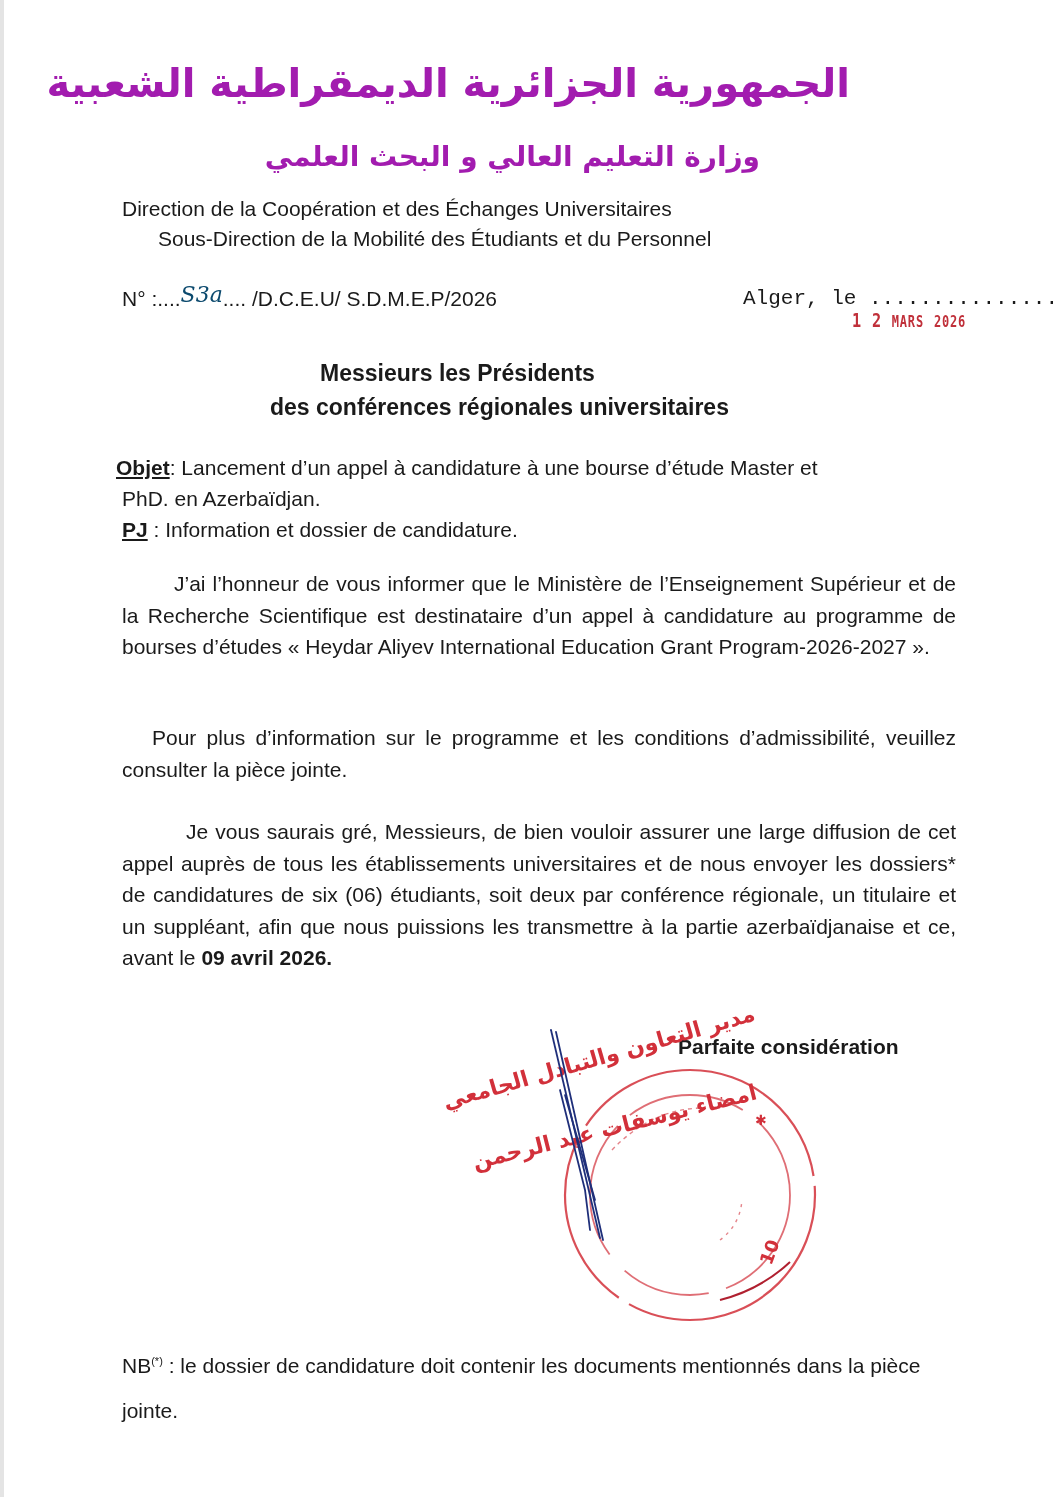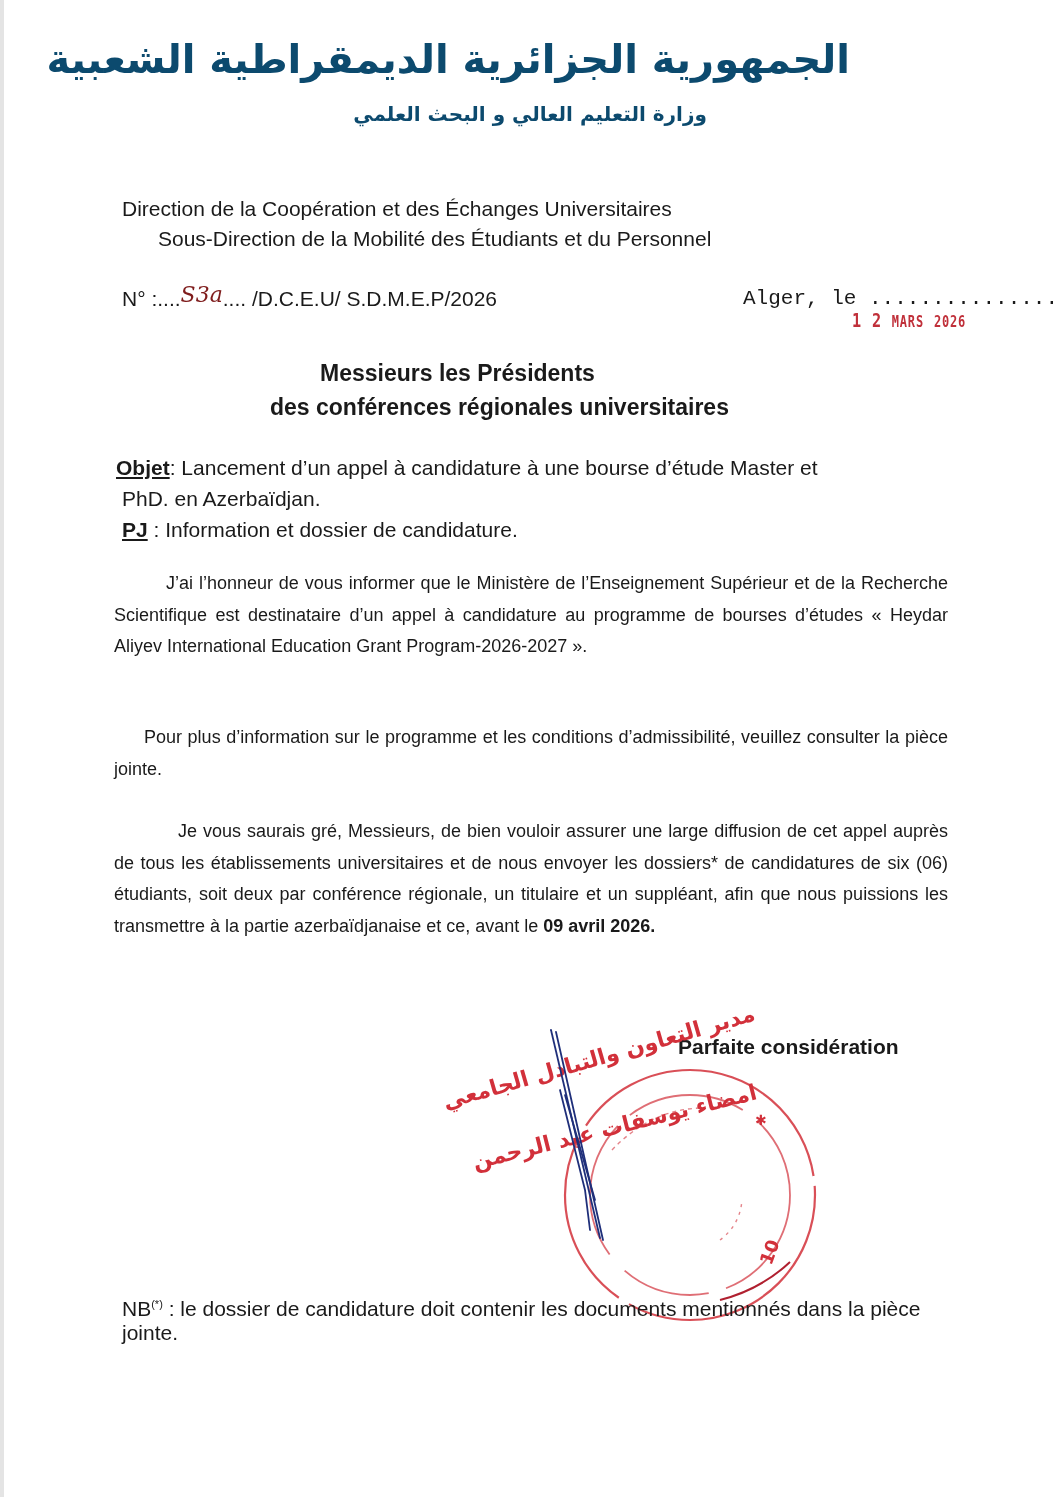--- a/index.html
+++ b/index.html
@@ -3,50 +3,50 @@
   <meta charset="utf-8">
   <style>
     html, body { margin: 0; padding: 0; }
     body {
       width: 1054px; height: 1497px; background: #ffffff; position: relative; overflow: hidden;
       font-family: "Liberation Sans", "DejaVu Sans", sans-serif; color: #1a1a1a;
     }
     .left-edge { position: absolute; left: 0; top: 0; width: 4px; height: 1497px; background: #e4e4e4; }
     .abs { position: absolute; }
     .arabic {
-      direction: rtl; font-family: "DejaVu Sans", sans-serif; font-weight: bold; color: #0c4a6e;
-      text-align: center; white-space: nowrap;
+      direction: rtl; font-family: "DejaVu Sans", sans-serif; font-weight: bold; color: #a21caf;
+      text-align: center; white-space: nowrap; margin-top: 24px;
     }
     .ar-title { left: 200px; top: 36px; width: 650px; font-size: 40px; letter-spacing: 0px; }
-    .ar-ministry { left: 300px; top: 102px; width: 460px; font-size: 20px; }
+    .ar-ministry { left: 300px; top: 116px; width: 460px; font-size: 28px; }
     .txt { font-size: 21px; line-height: 31px; white-space: nowrap; }
     .direction1 { left: 122px; top: 193px; }
     .direction2 { left: 122px; top: 223px; margin-left: 36px; }
     .ref { left: 122px; top: 283px; }
-    .ref .hand { font-family: "DejaVu Serif", serif; font-style: italic; color: #7f1d1d; font-size: 22px; position: relative; top: -4px; }
+    .ref .hand { font-family: "DejaVu Serif", serif; font-style: italic; color: #0c4a6e; font-size: 22px; position: relative; top: -4px; }
     .alger { left: 743px; top: 283px; font-family: Liberation Mono, monospace; }
     .stamp-date {
       left: 852px; top: 309px; color: #c0303a; font-family: "DejaVu Sans Mono", monospace; font-weight: bold;
       font-size: 19px; letter-spacing: 1px; white-space: nowrap; transform: scaleX(0.8); transform-origin: left;
     }
     .stamp-date .sm { font-size: 15px; }
     .addressee { font-weight: bold; font-size: 23px; white-space: nowrap; }
     .addr1 { left: 320px; top: 360px; }
     .addr2 { left: 270px; top: 394px; }
     .lbl { font-weight: bold; text-decoration: underline; }
     .objet1 { left: 116px; top: 452px; }
     .objet2 { left: 122px; top: 483px; }
     .pj { left: 122px; top: 514px; }
-    .para { left: 114px; width: 834px; font-size: 18px; line-height: 31.5px; text-align: justify; text-align-last: left; white-space: normal; }
+    .para { left: 122px; width: 834px; font-size: 21px; line-height: 31.5px; text-align: justify; text-align-last: left; white-space: normal; }
     .para1 { top: 568px; text-indent: 52px; }
     .para2 { top: 722px; text-indent: 30px; }
     .para3 { top: 816px; text-indent: 64px; }
     .para .bold { font-weight: bold; }
     .closing { left: 678px; top: 1035px; font-weight: bold; font-size: 21px; white-space: nowrap; }
-    .nb { left: 122px; top: 1292px; width: 834px; font-size: 21px; line-height: 24px; white-space: normal; }
+    .nb { left: 122px; top: 1339px; width: 834px; font-size: 21px; line-height: 45px; white-space: normal; }
     .nb sup { font-size: 11px; }
     .stamp-text {
       font-family: "DejaVu Sans", sans-serif; font-weight: bold; color: #d2303a; direction: rtl; white-space: nowrap;
       transform-origin: left top;
     }
     .stamp-line1 { left: 440px; top: 1090px; font-size: 22px; transform: rotate(-16deg); }
     .stamp-line2 { left: 470px; top: 1150px; font-size: 22px; transform: rotate(-14deg); }
     svg.overlay { position: absolute; left: 0; top: 0; pointer-events: none; }
   </style>
 </head>

